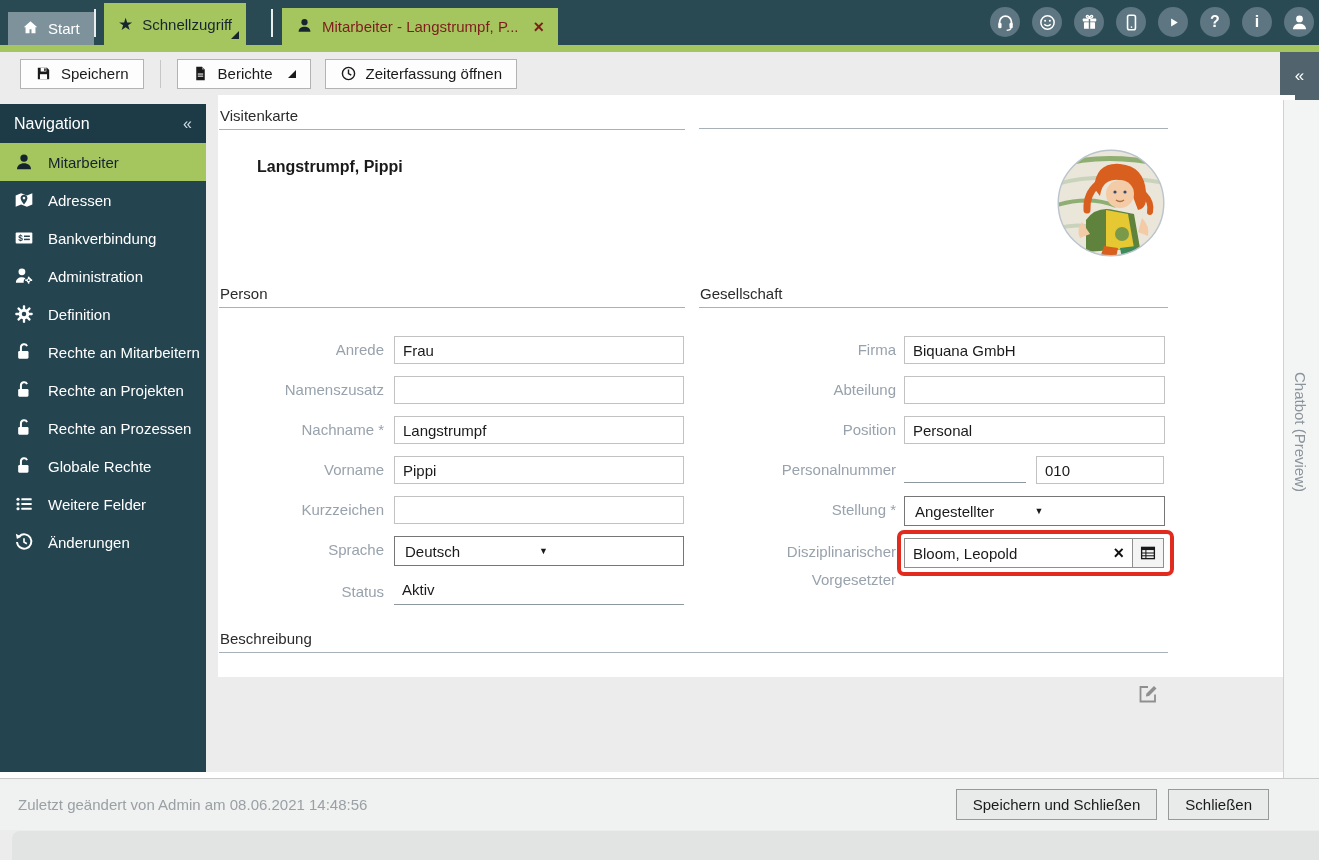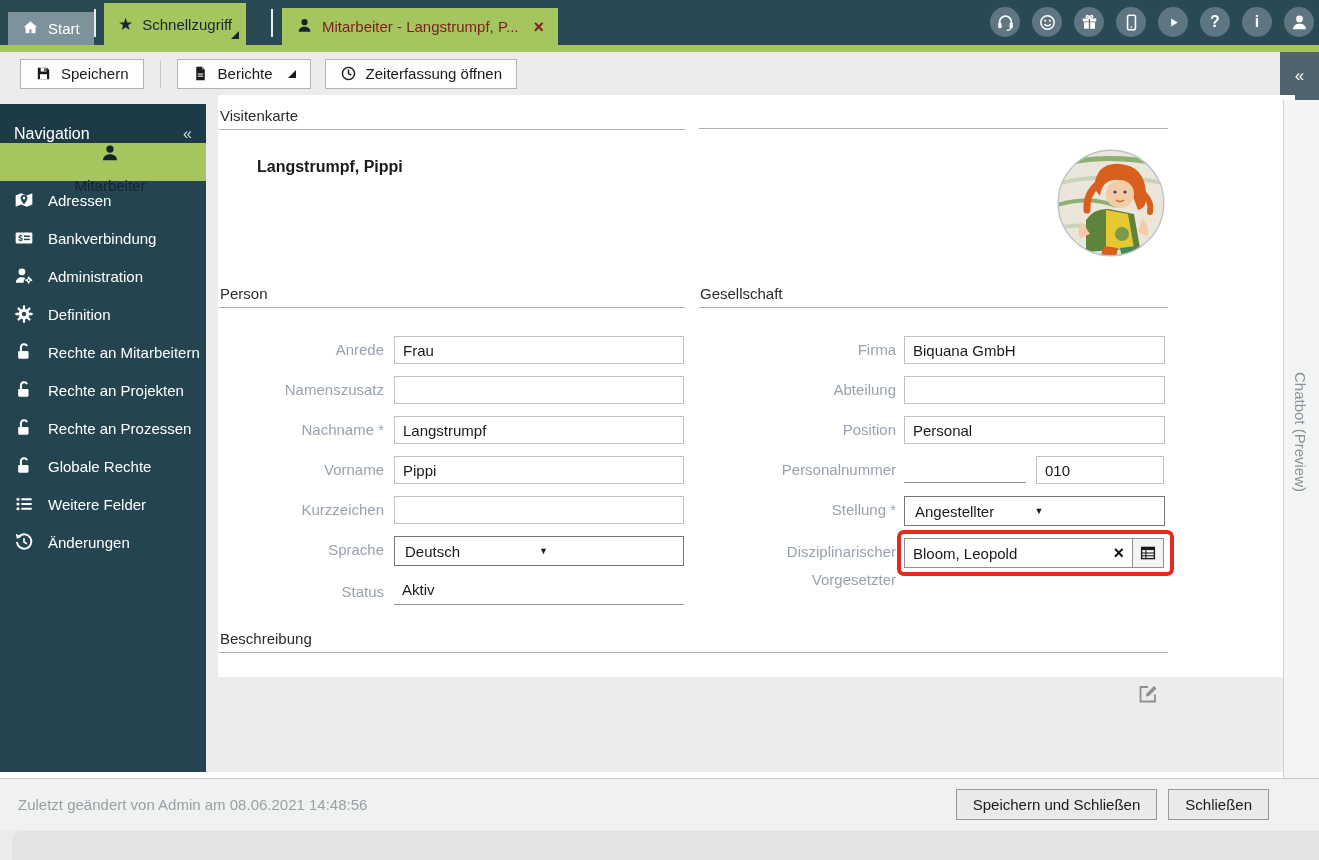--- a/index.html
+++ b/index.html
@@ -35,27 +35,27 @@
           border:1px solid #b3b3b3; font-size:15px; color:#1a1a1a; cursor:pointer;
           font-family:inherit; }
   .tbtn svg { width:17px; height:17px; }
   .tb-sep { width:1px; height:28px; background:#c6c6c6; margin:0 2px; }
   .dd-tri { width:0; height:0; border-left:8px solid transparent; border-bottom:8px solid #1a1a1a; margin-left:6px; }
   .collapse-right { position:absolute; left:1280px; top:52px; width:39px; height:48px; background:#51646e;
                     color:#fff; font-size:17px; display:flex; align-items:center; justify-content:center; cursor:pointer; }
 
   
   .sidebar { position:absolute; left:0; top:104px; width:206px; height:668px; background:#244450; }
-  .nav-header { height:39px; background:#1d3a47; color:#fff; display:flex; align-items:flex-end;
+  .nav-header { height:39px; background:#1d3a47; color:#fff; display:flex; align-items:center;
                 justify-content:space-between; padding:0 14px; font-size:16px; }
   .nav-header .col-glyph { color:#cfdbe1; font-size:16px; cursor:pointer; }
   .nav-item { height:38px; display:flex; align-items:center; gap:14px; padding-left:14px;
               color:#fff; font-size:15px; cursor:pointer; }
   .nav-item svg { width:20px; height:20px; flex:none; }
-  .nav-item.selected { background:#a5c65f; color:#15242c;flex-direction:column; }
+  .nav-item.selected { background:#a5c65f; color:#15242c; }
 
   
   .main { position:absolute; left:218px; top:95px; width:1077px; height:582px; background:#fff; }
   .gap-row { position:absolute; left:0; top:772px; width:1319px; height:6px; background:#fff; }
   .sec-h { position:absolute; font-size:15px; color:#2b2b2b; border-bottom:1px solid #a7b1b7;
            padding:0 0 5px 1px; }
   .h-visit  { left:1px;  top:12px;  width:466px; }
   .h-visit2 { left:481px; top:12px; width:469px; height:22px; }
   .h-person { left:1px;  top:190px; width:466px; }
   .h-gesell { left:481px; top:190px; width:469px; }

